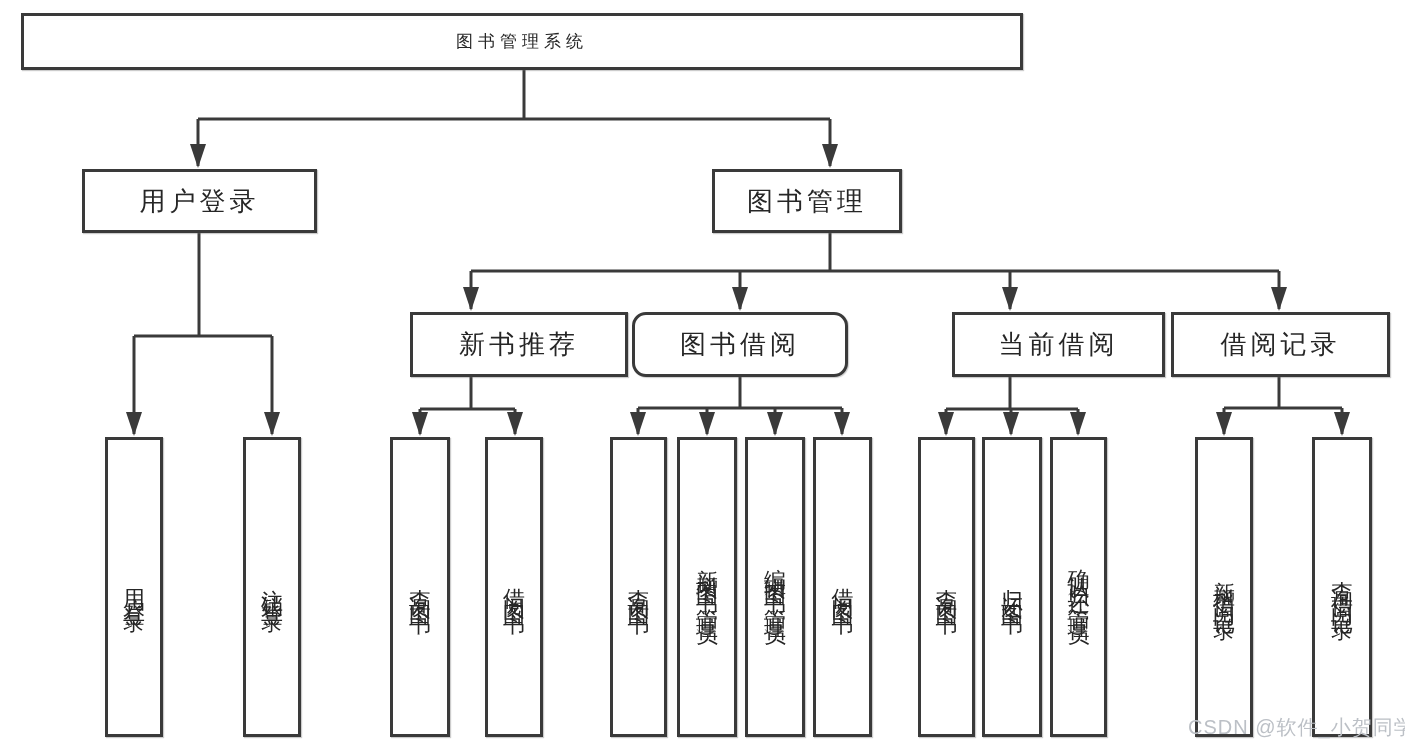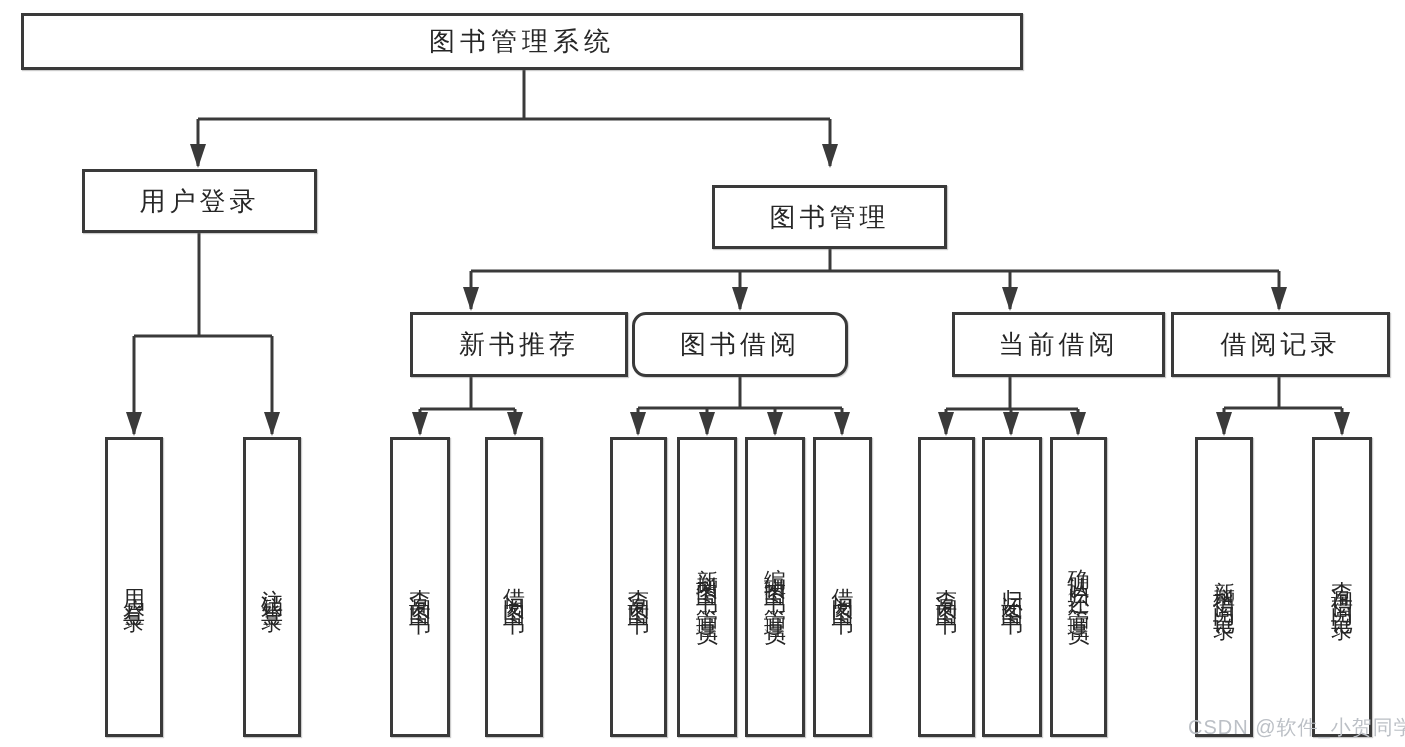--- a/index.html
+++ b/index.html
@@ -15,21 +15,21 @@
   .box{
     position:absolute;
     box-sizing:border-box;
     background:#ffffff;
     border:3px solid #3a3a3a;
     display:flex;align-items:center;justify-content:center;
     z-index:2;
     box-shadow:1px 1px 1px rgba(110,110,110,0.35);
   }
   .node{font-size:26px;letter-spacing:4px;white-space:nowrap;}
-  .root-node{font-size:26px;letter-spacing:5px;}
+  .root-node{font-size:17px;letter-spacing:5px;}
   .leaf{top:437px;height:300px;}
   .leaf .vtext{
     writing-mode:vertical-lr;
     text-orientation:mixed;
     font-size:22px;
     letter-spacing:8px;
     line-height:1;
     color:#262626;
   }
   .watermark{
@@ -93,21 +93,21 @@
       <path d="M1279,377 V408"></path>
       <path d="M1224,408 H1342"></path>
       <line x1="1224" y1="408" x2="1224" y2="434" marker-end="url(#arr)"></line>
       <line x1="1342" y1="408" x2="1342" y2="434" marker-end="url(#arr)"></line>
     </g>
   </svg>
 
   <div class="box node root-node" style="left:21px;top:13px;width:1002px;height:57px;">图书管理系统</div>
 
   <div class="box node" style="left:82px;top:169px;width:235px;height:64px;">用户登录</div>
-  <div class="box node" style="left:712px;top:185px;width:235px;height:64px;text-align:center;">图书管理</div>
+  <div class="box node" style="left:712px;top:169px;width:190px;height:64px;text-align:center;">图书管理</div>
 
   <div class="box node" style="left:362px;top:312px;width:218px;height:65px;margin-left:48px;">新书推荐</div>
   <div class="box node" style="left:632px;top:312px;width:216px;height:65px;border-radius:14px;">图书借阅</div>
   <div class="box node" style="left:952px;top:312px;width:213px;height:65px;">当前借阅</div>
   <div class="box node" style="left:1171px;top:312px;width:219px;height:65px;">借阅记录</div>
 
   <div class="box leaf" style="left:105px;width:58px;">
     <span class="vtext">用户登录</span>
   </div>
   <div class="box leaf" style="left:243px;width:58px;">

